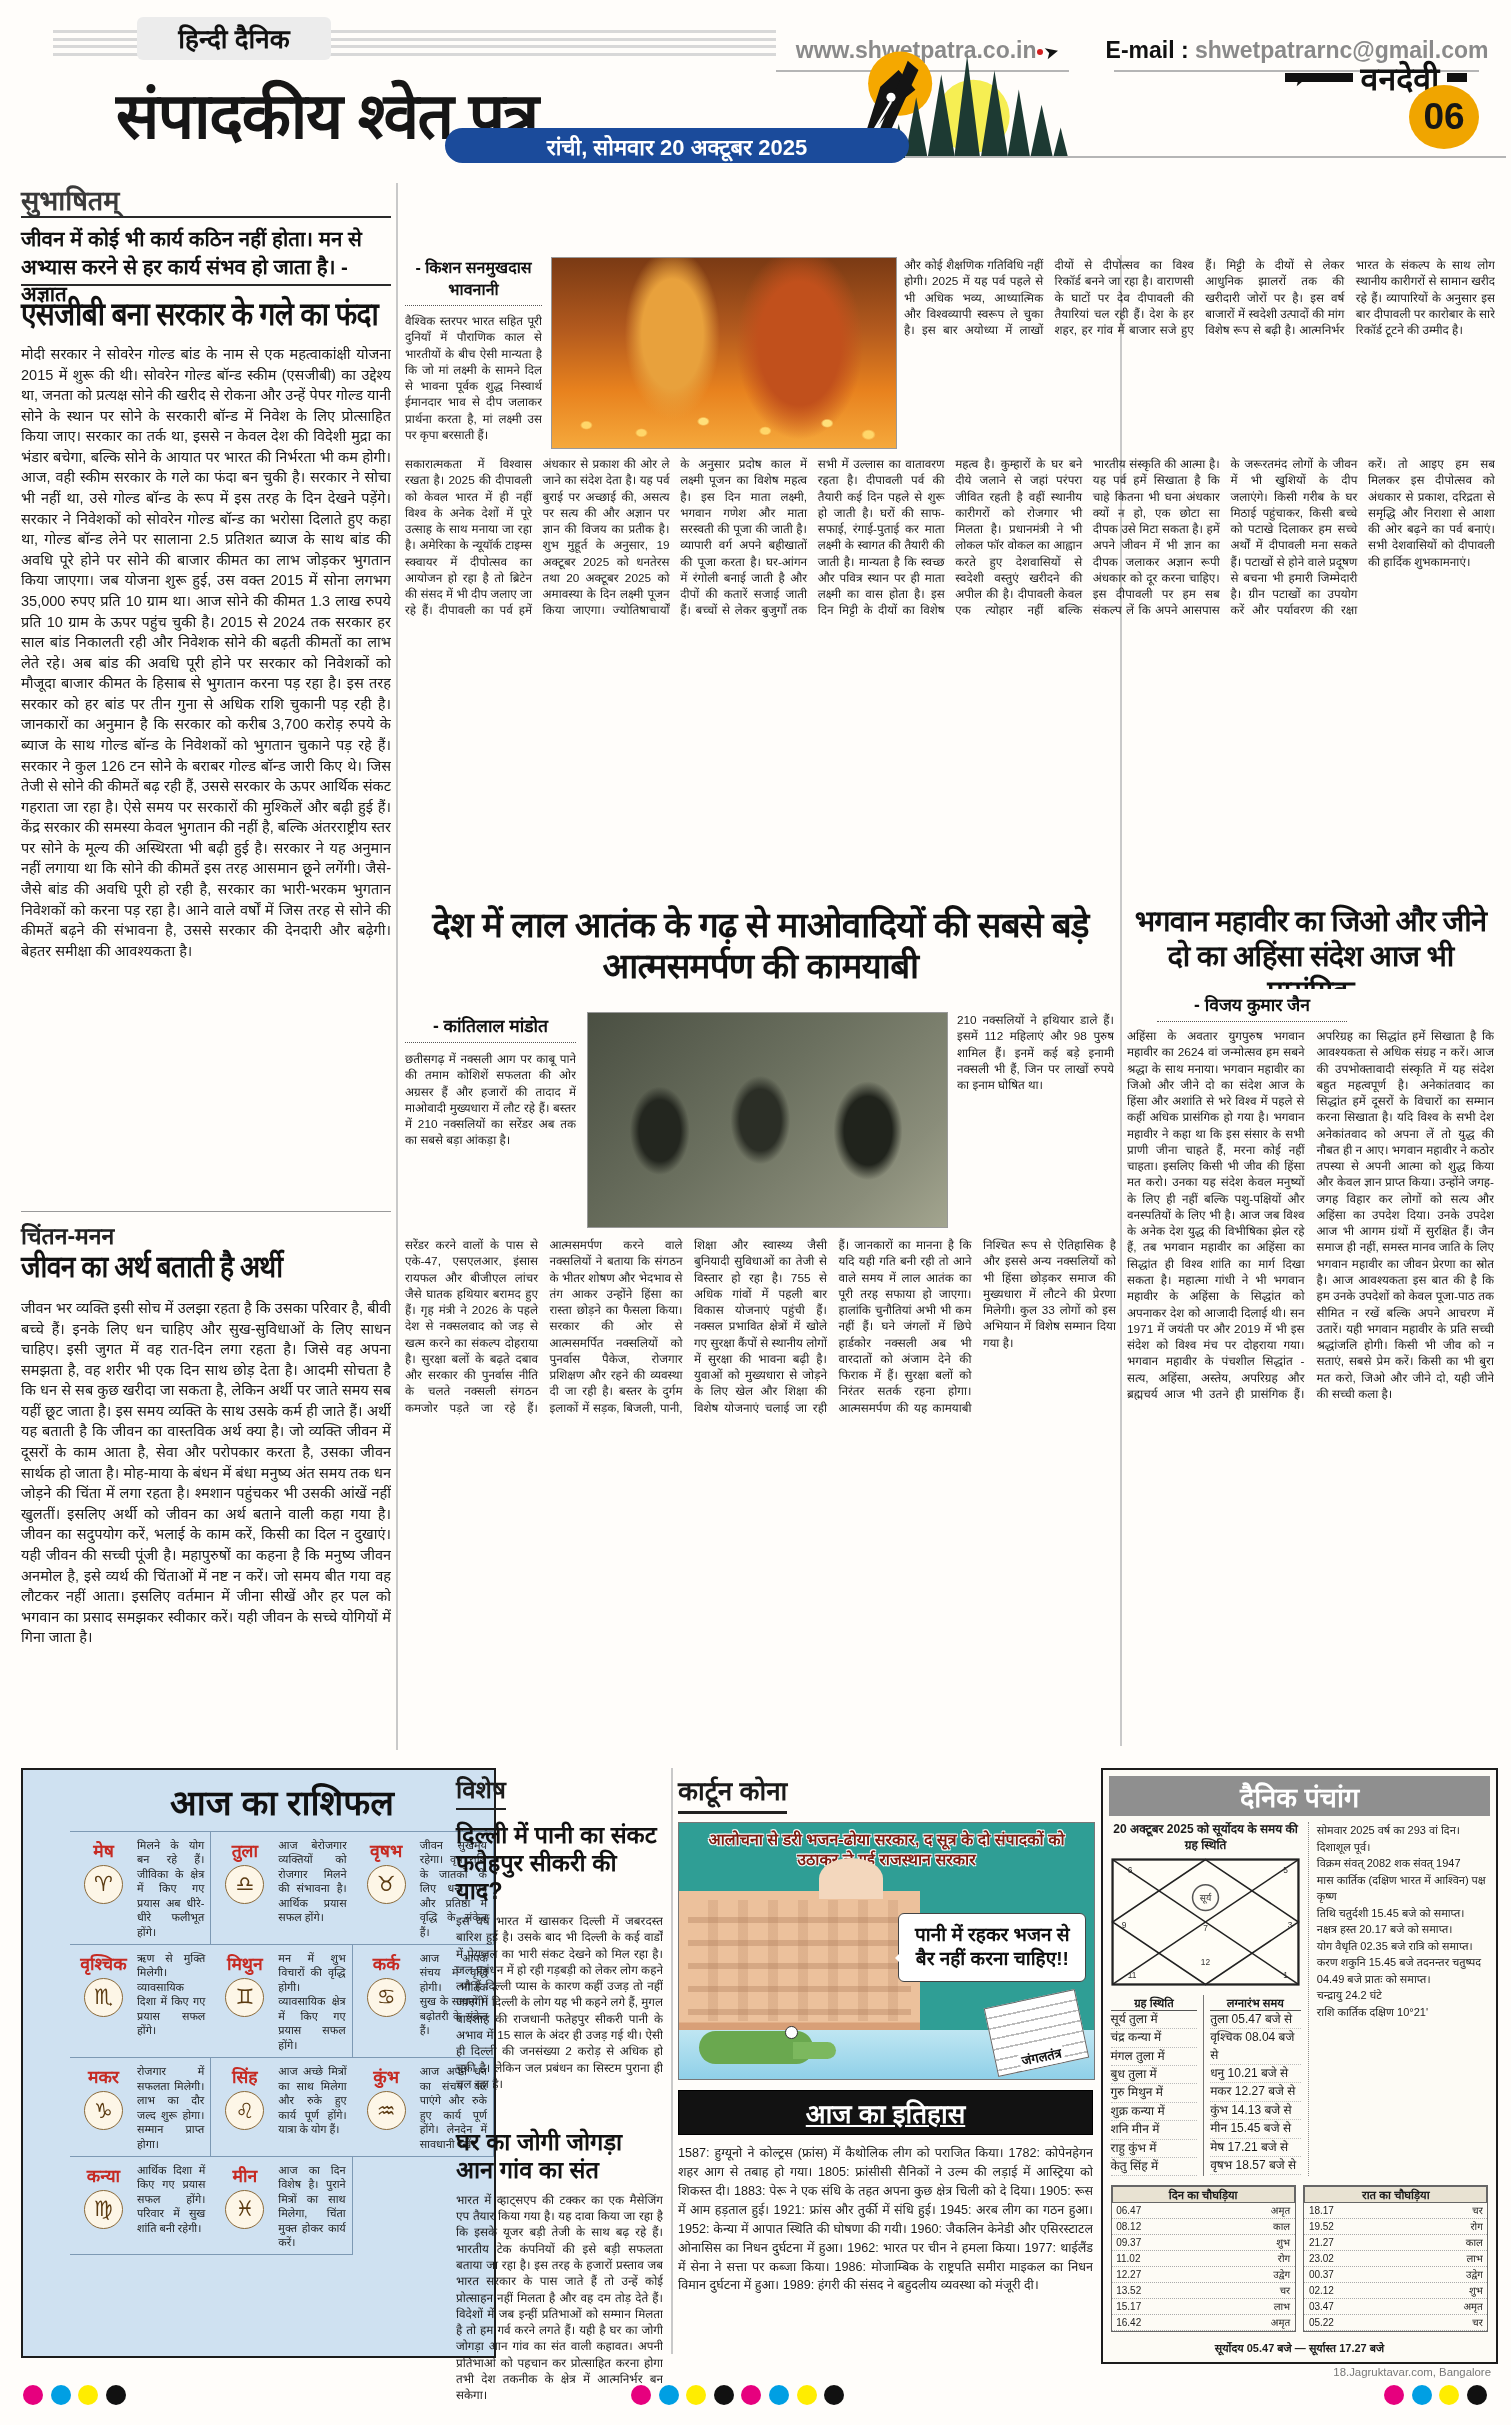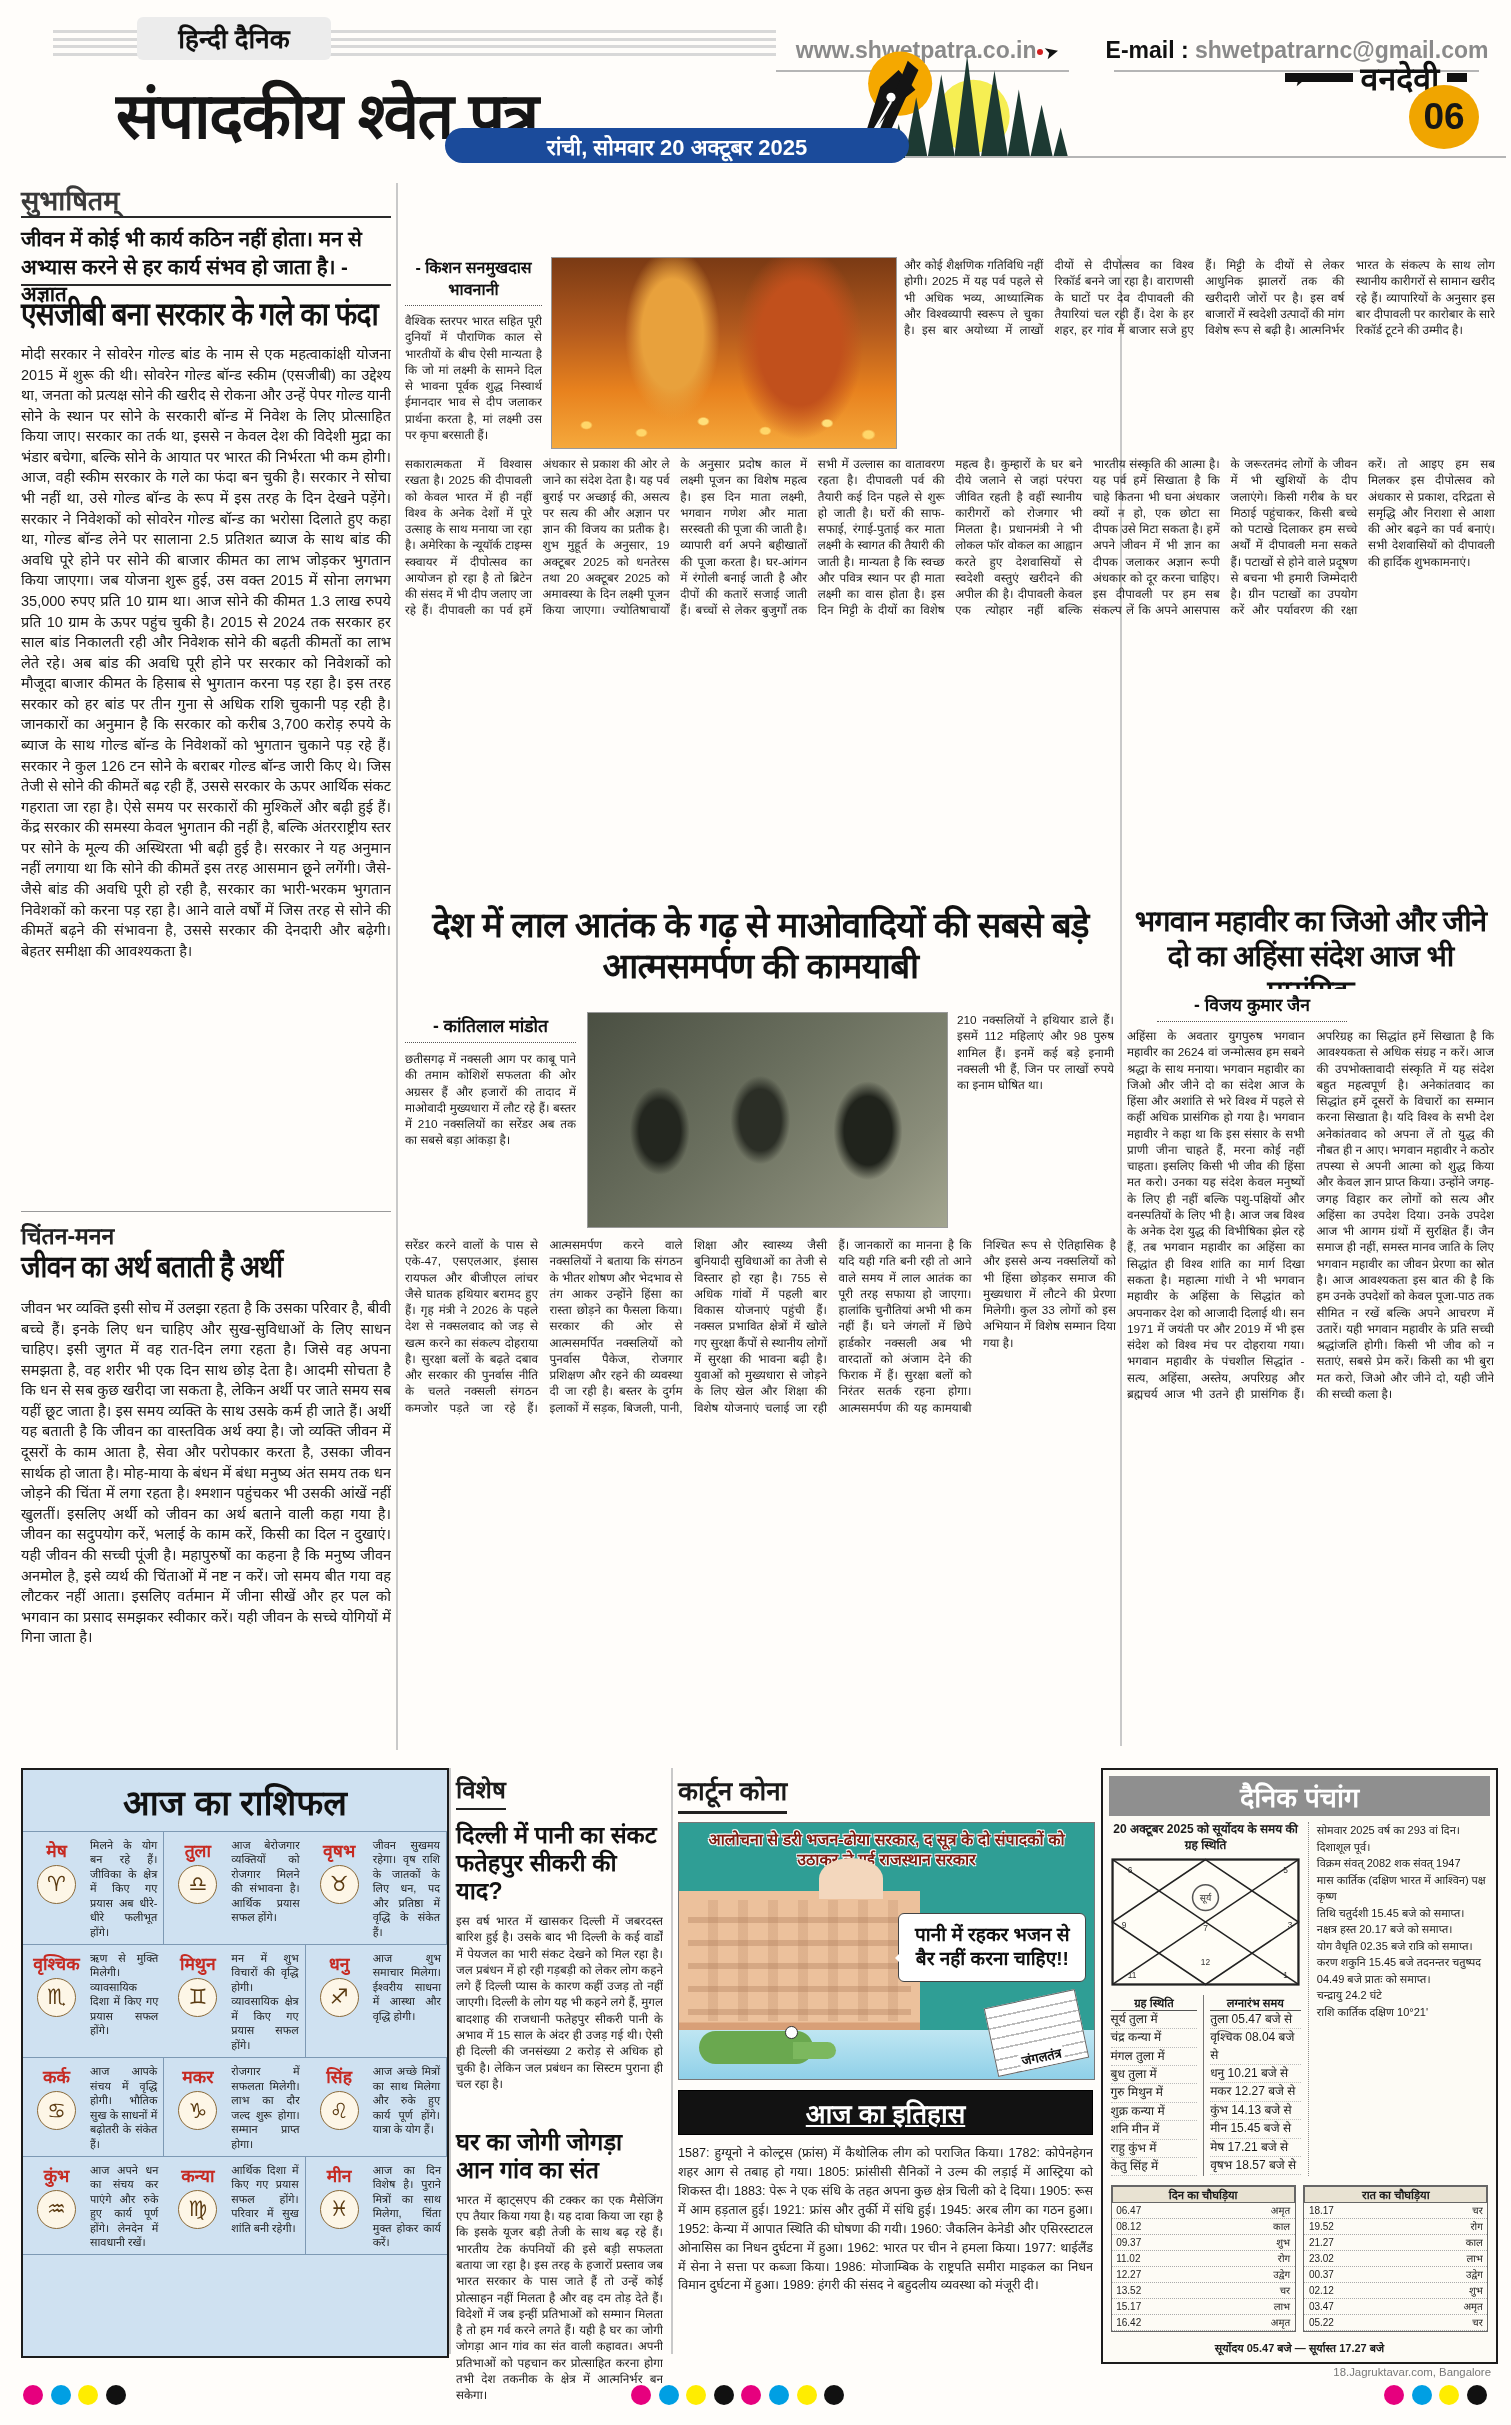--- a/index.html
+++ b/index.html
@@ -55,21 +55,21 @@
      radial-gradient(12px 9px at 92% 93%,#ffd76a 0 40%,transparent 60%),
      radial-gradient(91px 137px at 72% 45%,#c1501c 0 45%,transparent 70%),
      radial-gradient(68px 122px at 35% 40%,#e8a13c 0 45%,transparent 70%),
      linear-gradient(180deg,#7a3a14 0%,#b35a1e 38%,#e8821e 70%,#f5a93c 100%);}
   .maoist-photo{background:
      radial-gradient(46px 68px at 20% 55%,#23261f 0 45%,transparent 65%),
      radial-gradient(46px 68px at 48% 50%,#2b2e26 0 45%,transparent 65%),
      radial-gradient(53px 76px at 78% 55%,#20231c 0 45%,transparent 65%),
      linear-gradient(135deg,#4a4f42 0%,#6b705f 45%,#8a8d7a 80%,#a3a58f 100%);}
   
-  .rashifal{background:#cfe1f1;border:2.3px solid #1c1c1c;}
+  .rashifal{background:#cfe1f1;border:2.3px solid #1c1c1c;padding-left:47px;}
   .rashifal-title{font-size:35px;font-weight:bold;color:#111;text-align:center;padding-top:7.6px;}
   .r-grid{display:grid;grid-template-columns:1fr 1fr 1fr;border-top:1.5px solid #7d99b4;}
   .r-cell{border-bottom:1.1px solid #7d99b4;padding:6px 6px 4.6px 6px;display:flex;gap:6px;min-height:78px;}
   .r-cell:nth-child(odd){border-right:1.1px solid #7d99b4;}
   .r-left{width:55px;flex:0 0 55px;text-align:center;}
   .r-name{color:#c62a22;font-weight:bold;font-size:17.5px;}
   .r-icon{width:37px;height:37px;border-radius:50%;background:#fdf6e7;border:1.5px solid #8a6a3a;
           display:flex;align-items:center;justify-content:center;font-size:21px;color:#5b3b12;margin:3px auto 0;}
   .r-text{font-size:11px;line-height:1.32;text-align:justify;color:#1c1c1c;}
   
@@ -253,29 +253,20 @@
           <div class="r-text">ऋण से मुक्ति मिलेगी। व्यावसायिक दिशा में किए गए प्रयास सफल होंगे।</div>
         </div>
       <div class="r-cell">
           <div class="r-left">
             <div class="r-name">मिथुन</div>
             <div class="r-icon">
               <span>♊</span>
             </div>
           </div>
           <div class="r-text">मन में शुभ विचारों की वृद्धि होगी। व्यावसायिक क्षेत्र में किए गए प्रयास सफल होंगे।</div>
-        </div>
-      <div class="r-cell">
-          <div class="r-left">
-            <div class="r-name">धनु</div>
-            <div class="r-icon">
-              <span>♐</span>
-            </div>
-          </div>
-          <div class="r-text">आज शुभ समाचार मिलेगा। ईश्वरीय साधना में आस्था और वृद्धि होगी।</div>
         </div>
       <div class="r-cell">
           <div class="r-left">
             <div class="r-name">कर्क</div>
             <div class="r-icon">
               <span>♋</span>
             </div>
           </div>
           <div class="r-text">आज आपके संचय में वृद्धि होगी। भौतिक सुख के साधनों में बढ़ोतरी के संकेत हैं।</div>
         </div>

